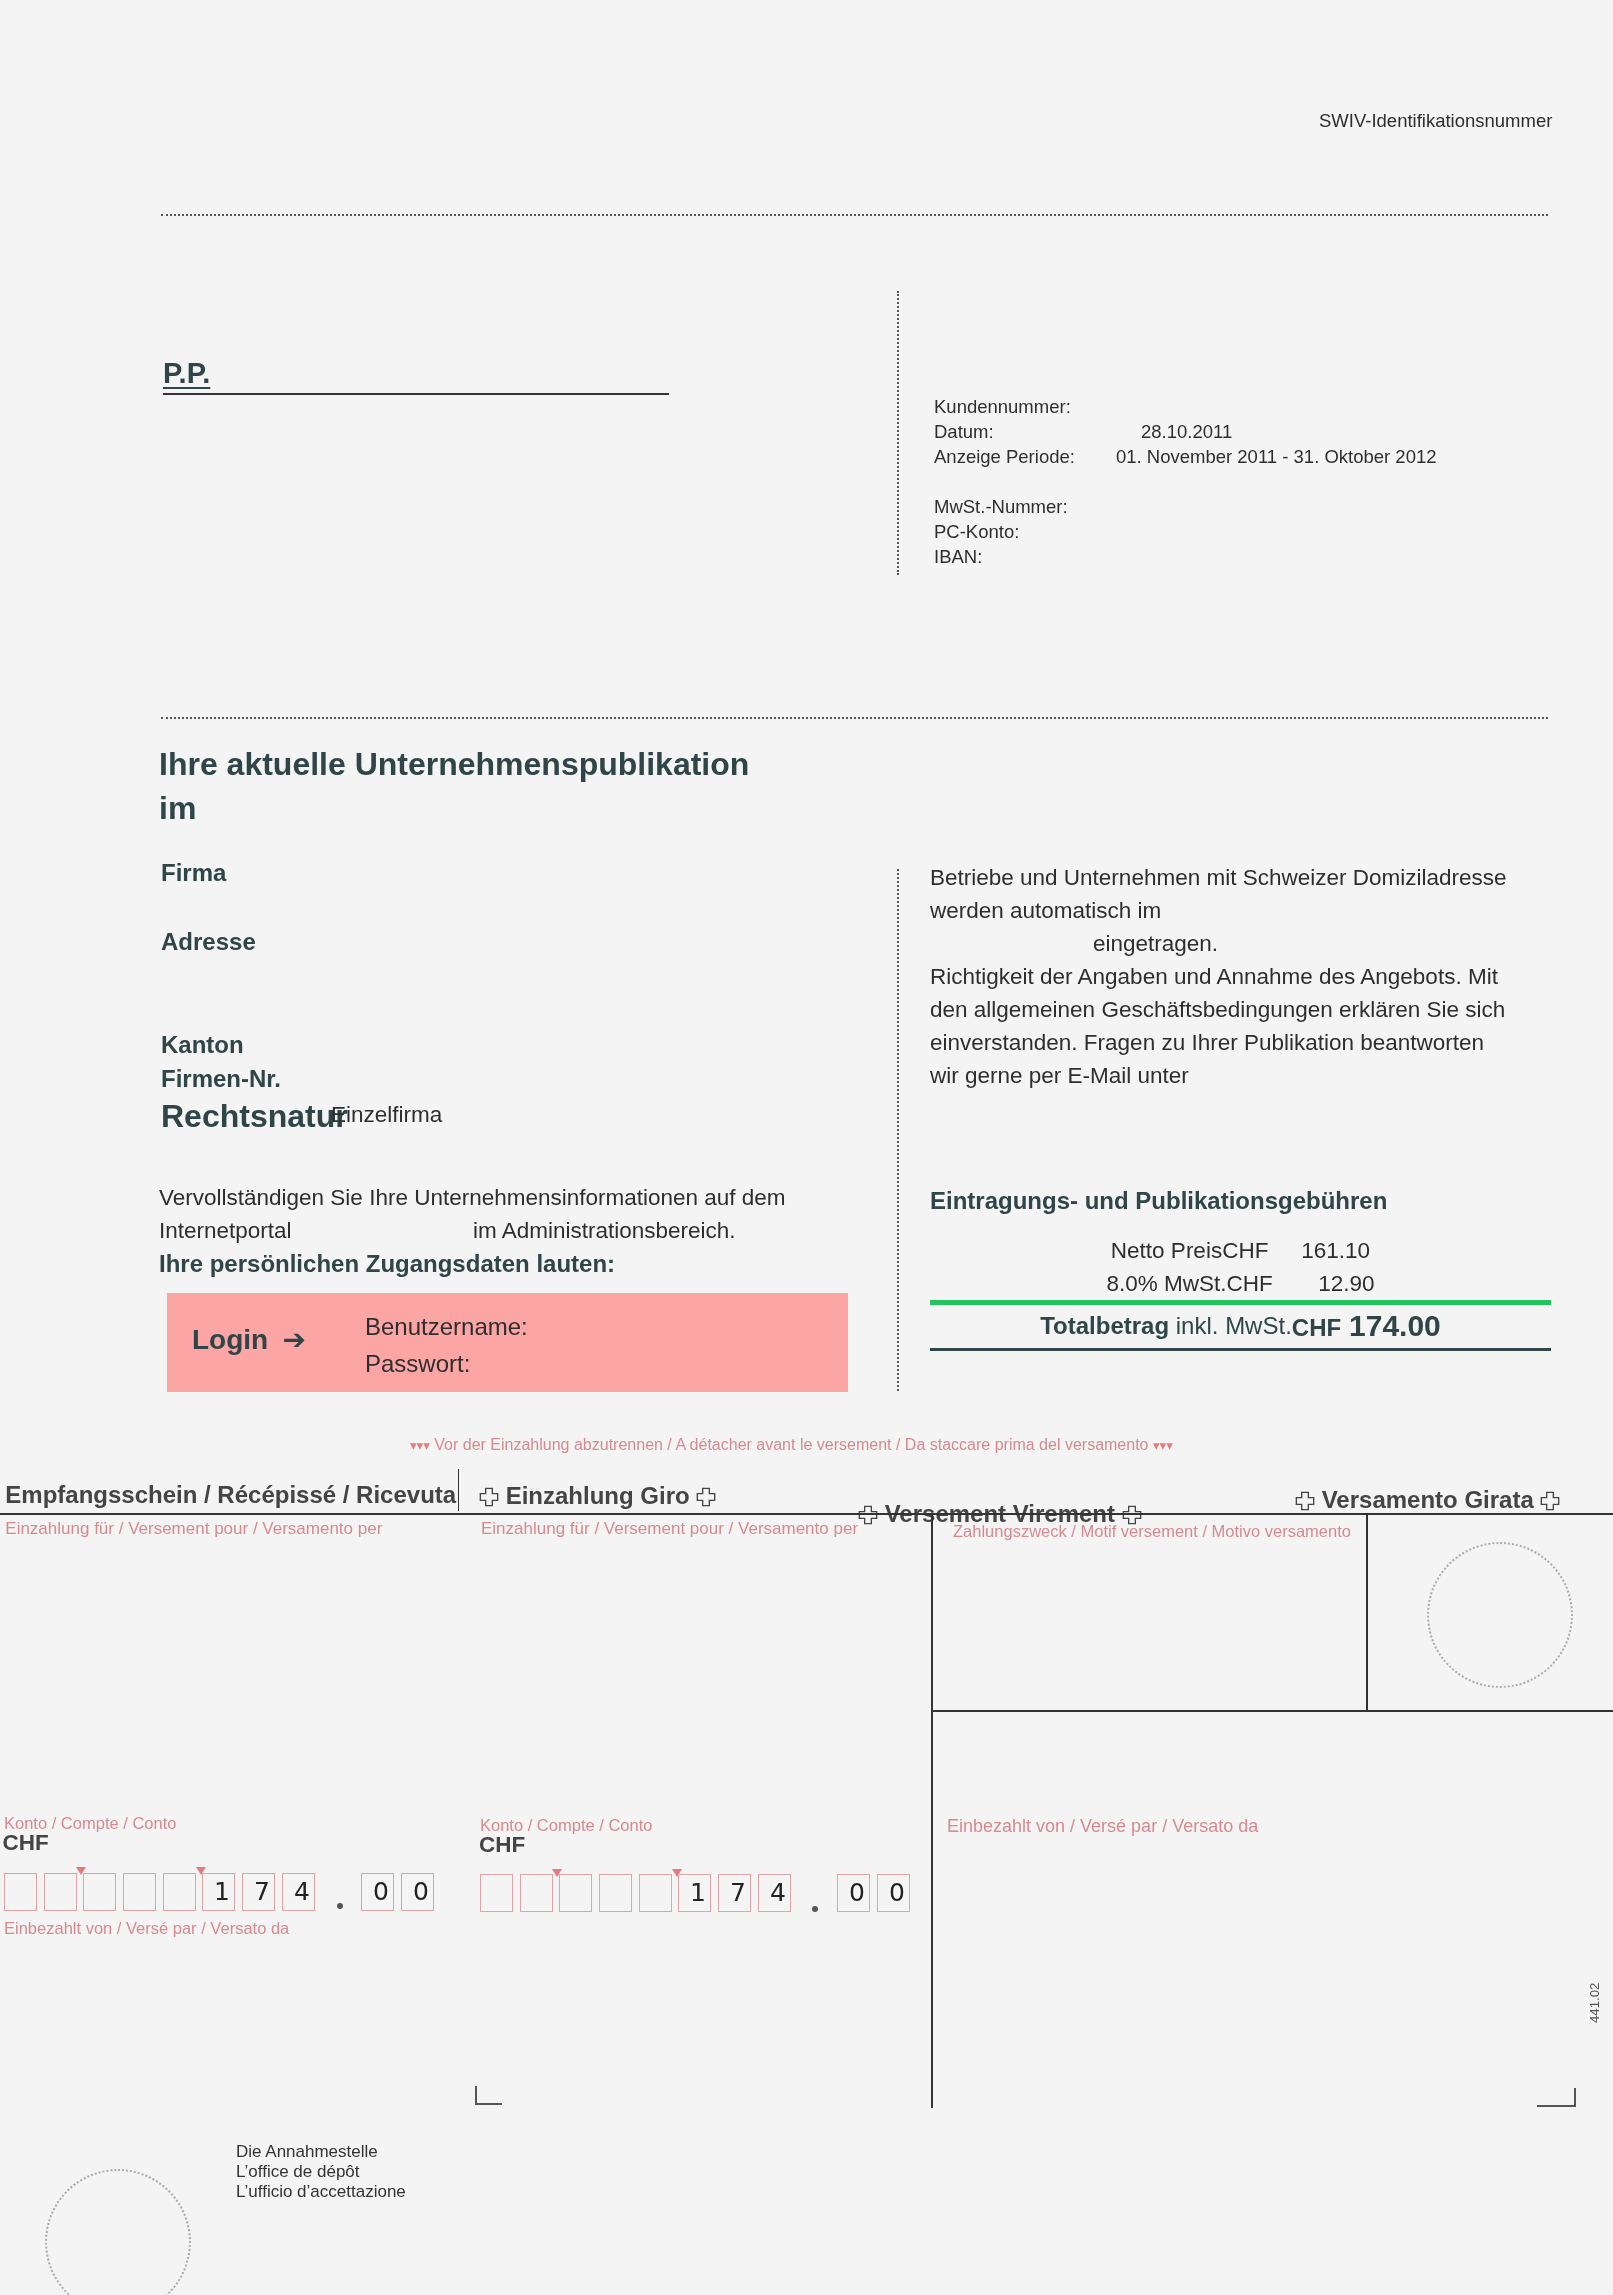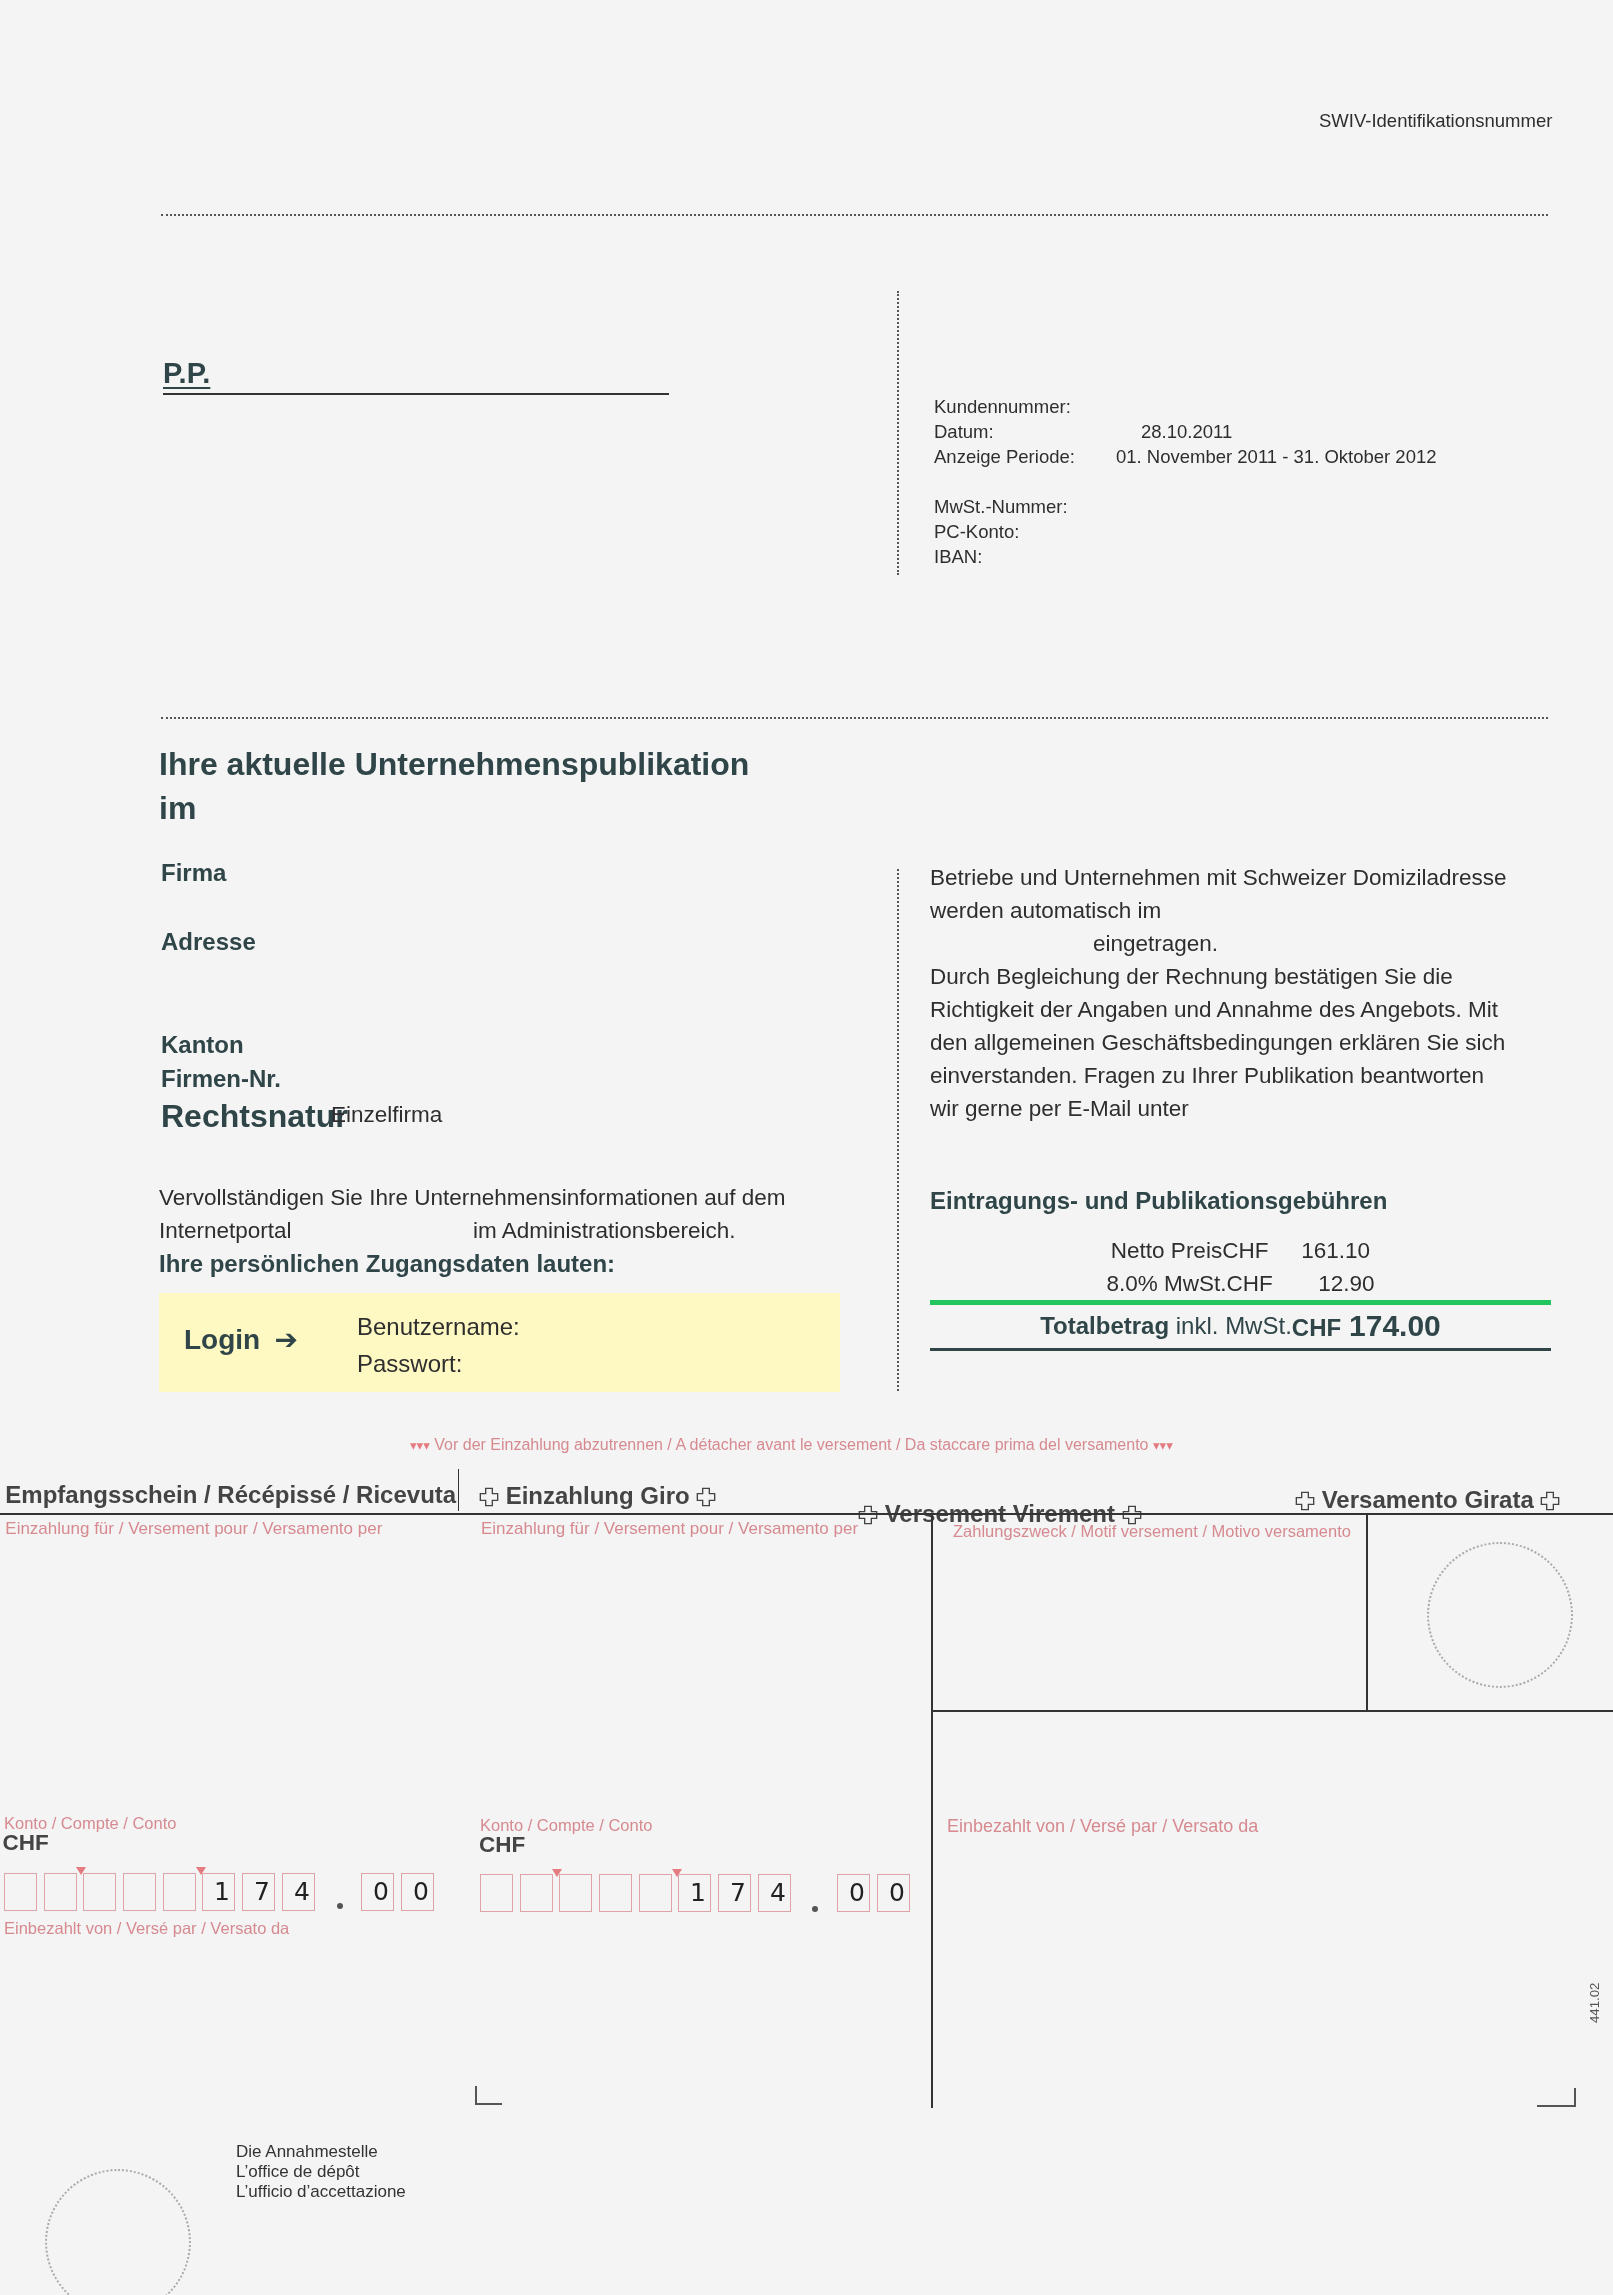--- a/index.html
+++ b/index.html
@@ -75,37 +75,36 @@
 <div class="abs bold dark" style="left:161px;top:1065px;font-size:24px;">Firmen-Nr.</div>
 <div class="abs bold dark" style="left:161px;top:1098px;font-size:32px;">Rechtsnatur</div>
 <div class="abs" style="left:331px;top:1102px;font-size:22.5px;">Einzelfirma</div>
 
 <div class="vdot" style="left:897px;top:869px;height:522px;"></div>
 
 <div class="abs" style="left:930px;top:861px;font-size:22.5px;line-height:33px;">
   <div>Betriebe und Unternehmen mit Schweizer Domiziladresse</div>
   <div>werden automatisch im</div>
   <div style="padding-left:163px;">eingetragen.</div>
-  <div>Durch Begleichung der Rechnung bestätigen Sie die</div>
   <div>Richtigkeit der Angaben und Annahme des Angebots. Mit</div>
   <div>den allgemeinen Geschäftsbedingungen erklären Sie sich</div>
   <div>einverstanden. Fragen zu Ihrer Publikation beantworten</div>
   <div>wir gerne per E-Mail unter</div>
 </div>
 
 <div class="abs" style="left:159px;top:1181px;font-size:22.5px;line-height:33px;">
   <div>Vervollständigen Sie Ihre Unternehmensinformationen auf dem</div>
   <div style="display:flex;">
     <span style="width:314px;">Internetportal</span>
     <span>im Administrationsbereich.</span>
   </div>
   <div class="bold dark" style="font-size:24px;">Ihre persönlichen Zugangsdaten lauten:</div>
 </div>
 
-<div class="abs" style="left:159px;top:1293px;width:681px;height:99px;background:#fef9c3;">
+<div class="abs" style="left:167px;top:1293px;width:681px;height:99px;background:#fca5a5;">
   <div class="abs bold dark" style="left:25px;top:30px;font-size:28px;">
     <span>Login</span>
     <span style="margin-left:6.6px;">➔</span>
   </div>
   <div class="abs" style="left:198px;top:14.5px;font-size:24px;line-height:37px;">
     <div>Benutzername:</div>
     <div>Passwort:</div>
   </div>
 </div>
 

